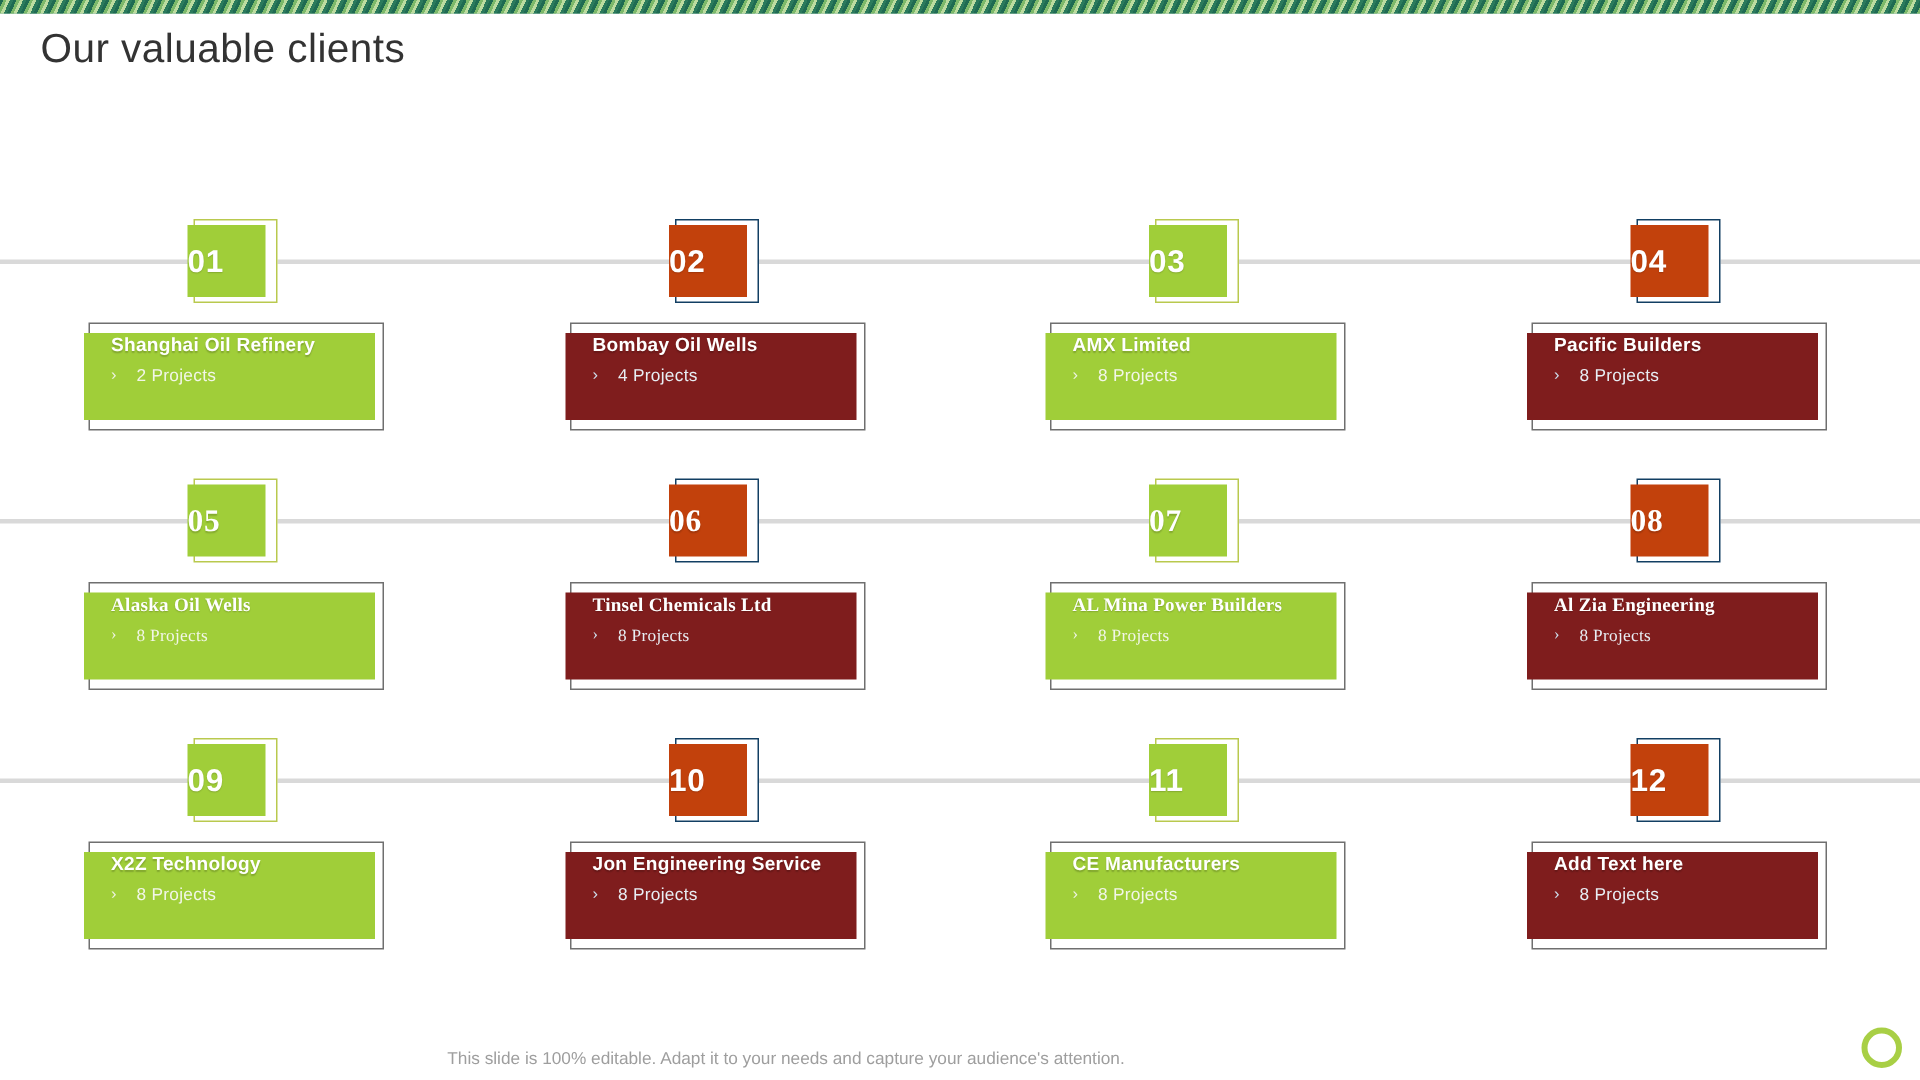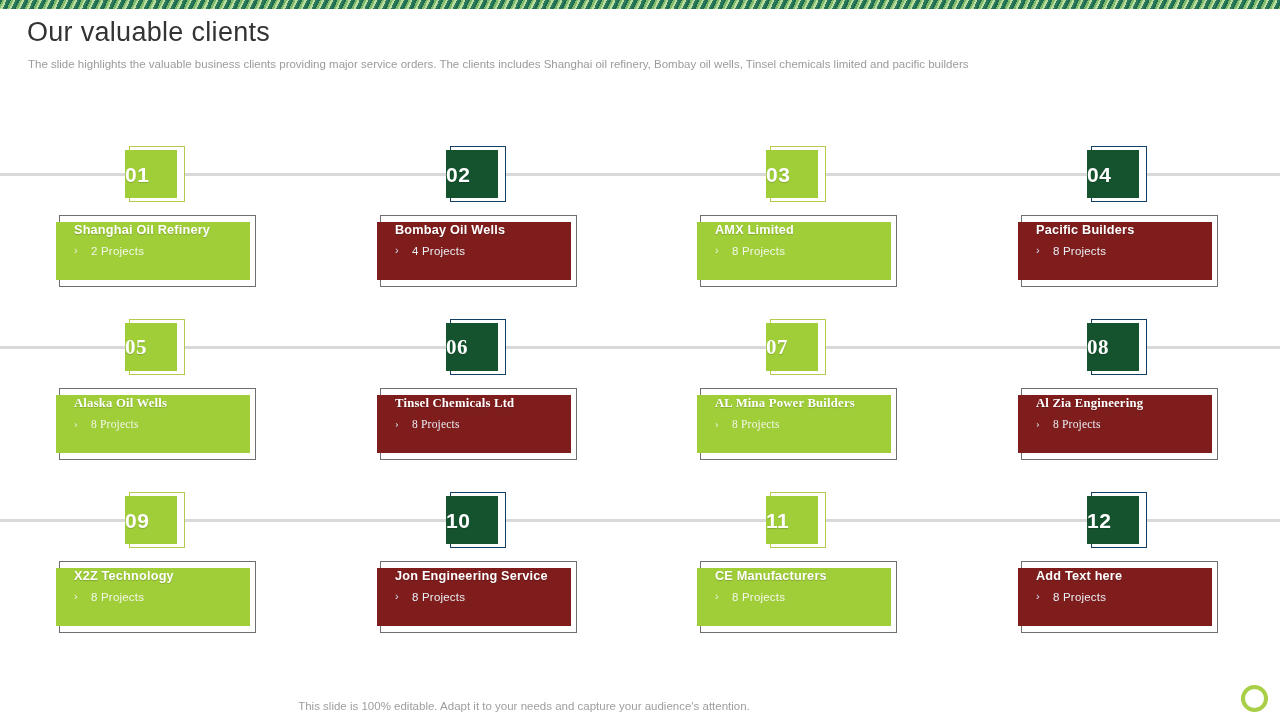--- a/index.html
+++ b/index.html
@@ -112,21 +112,21 @@
   .badge-fill {
     position: absolute;
     left: 0px;
     top: 4px;
     width: 52px;
     height: 48px;
     background: #a0ce39;
     display: flex;
     align-items: center;
   }
-  .badge-fill.navy { background: #14532d; }
+  .badge-fill.navy { background: #c2410c; }
   .badge-num {
     font-size: 21px;
     font-weight: 700;
     color: #ffffff;
     letter-spacing: 0.5px;
     line-height: 1;
     text-shadow: 0 1px 1px rgba(0,0,0,0.18);
   }
 
   
@@ -204,21 +204,20 @@
     border-radius: 50%;
   }
 </style>
 </head>
 <body>
 
 <div class="top-stripe"></div>
 
 <div class="header">
   <div class="page-title">Our valuable clients</div>
-  <div class="page-subtitle">The slide highlights the valuable business clients providing major service orders. The clients includes Shanghai oil refinery, Bombay oil wells, Tinsel chemicals limited and pacific builders</div>
 </div>
 
 <div class="board" id="board">
     <div class="row row-1">
       <div class="row-line"></div>
       <div class="cell col-1">
         <div class="badge-wrap">
           <div class="badge-frame"></div>
           <div class="badge-fill">
             <span class="badge-num">01</span>

